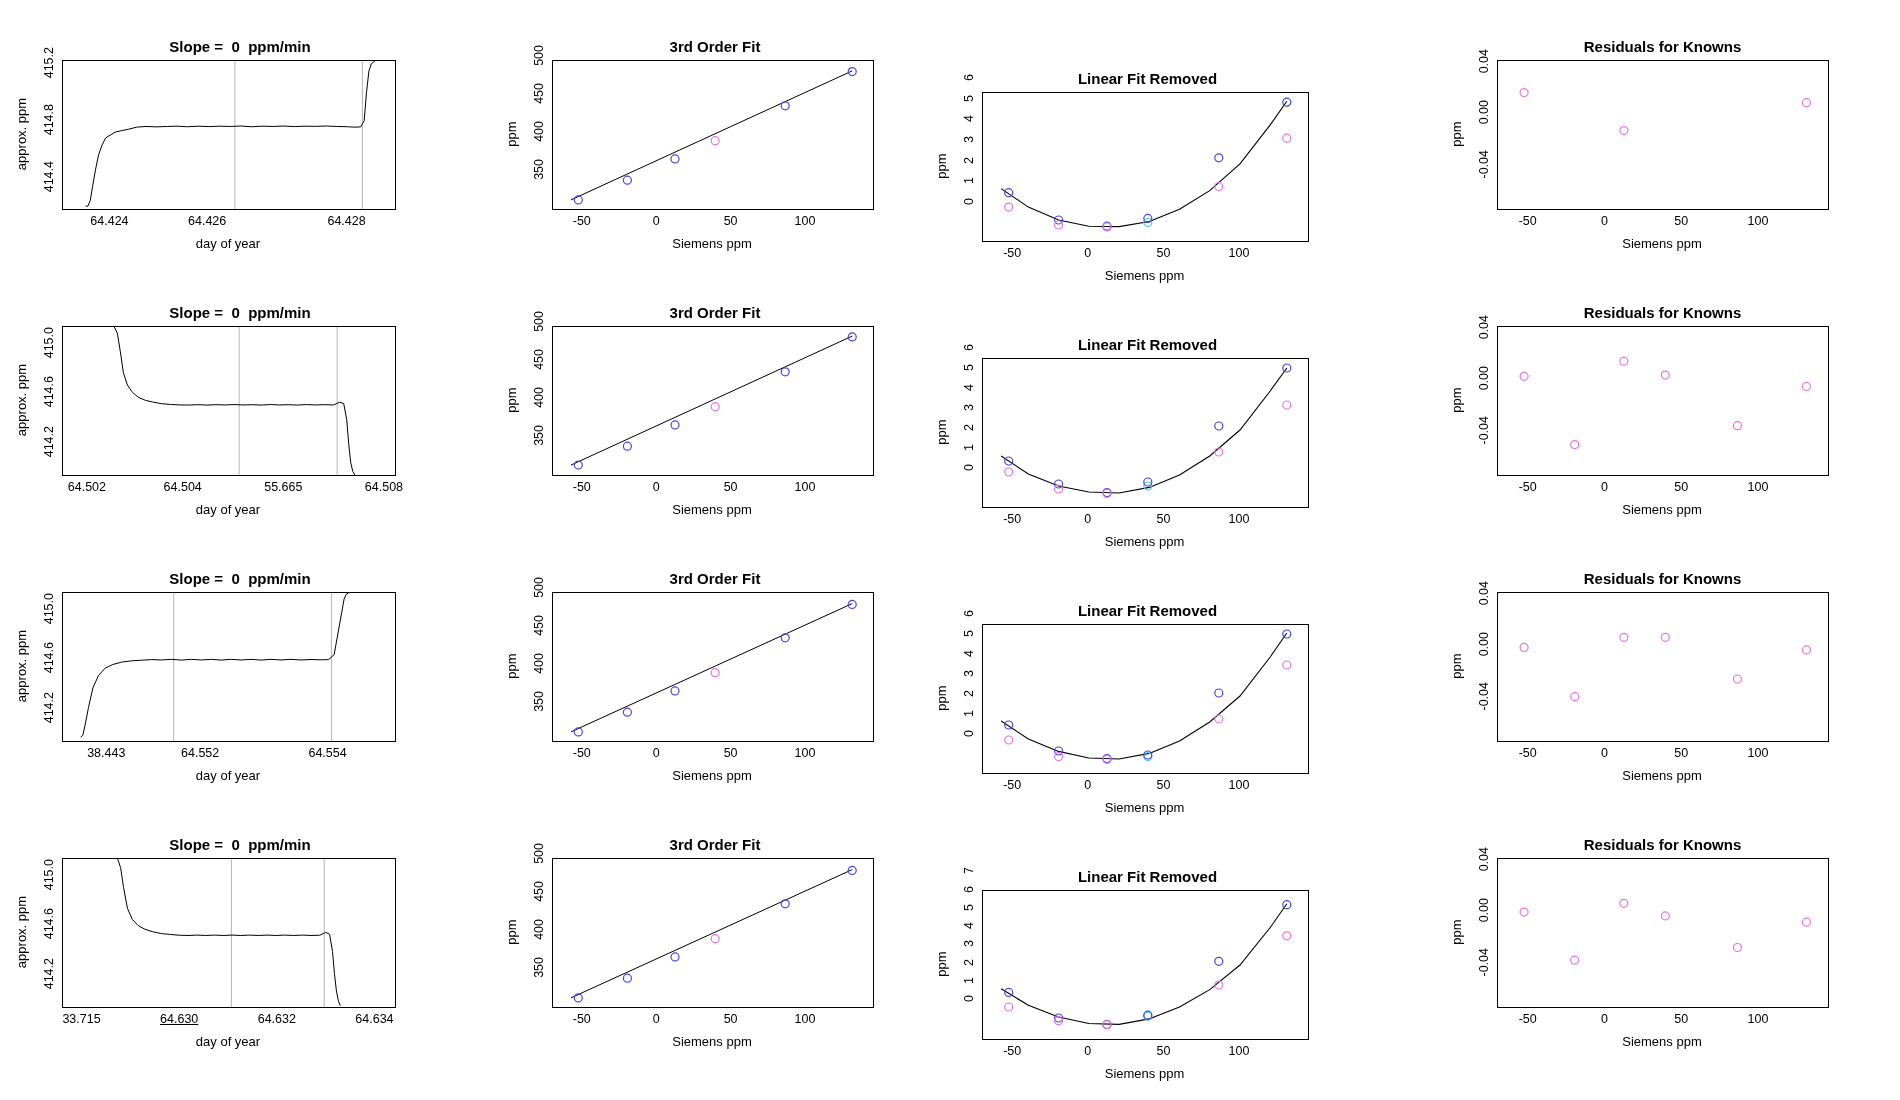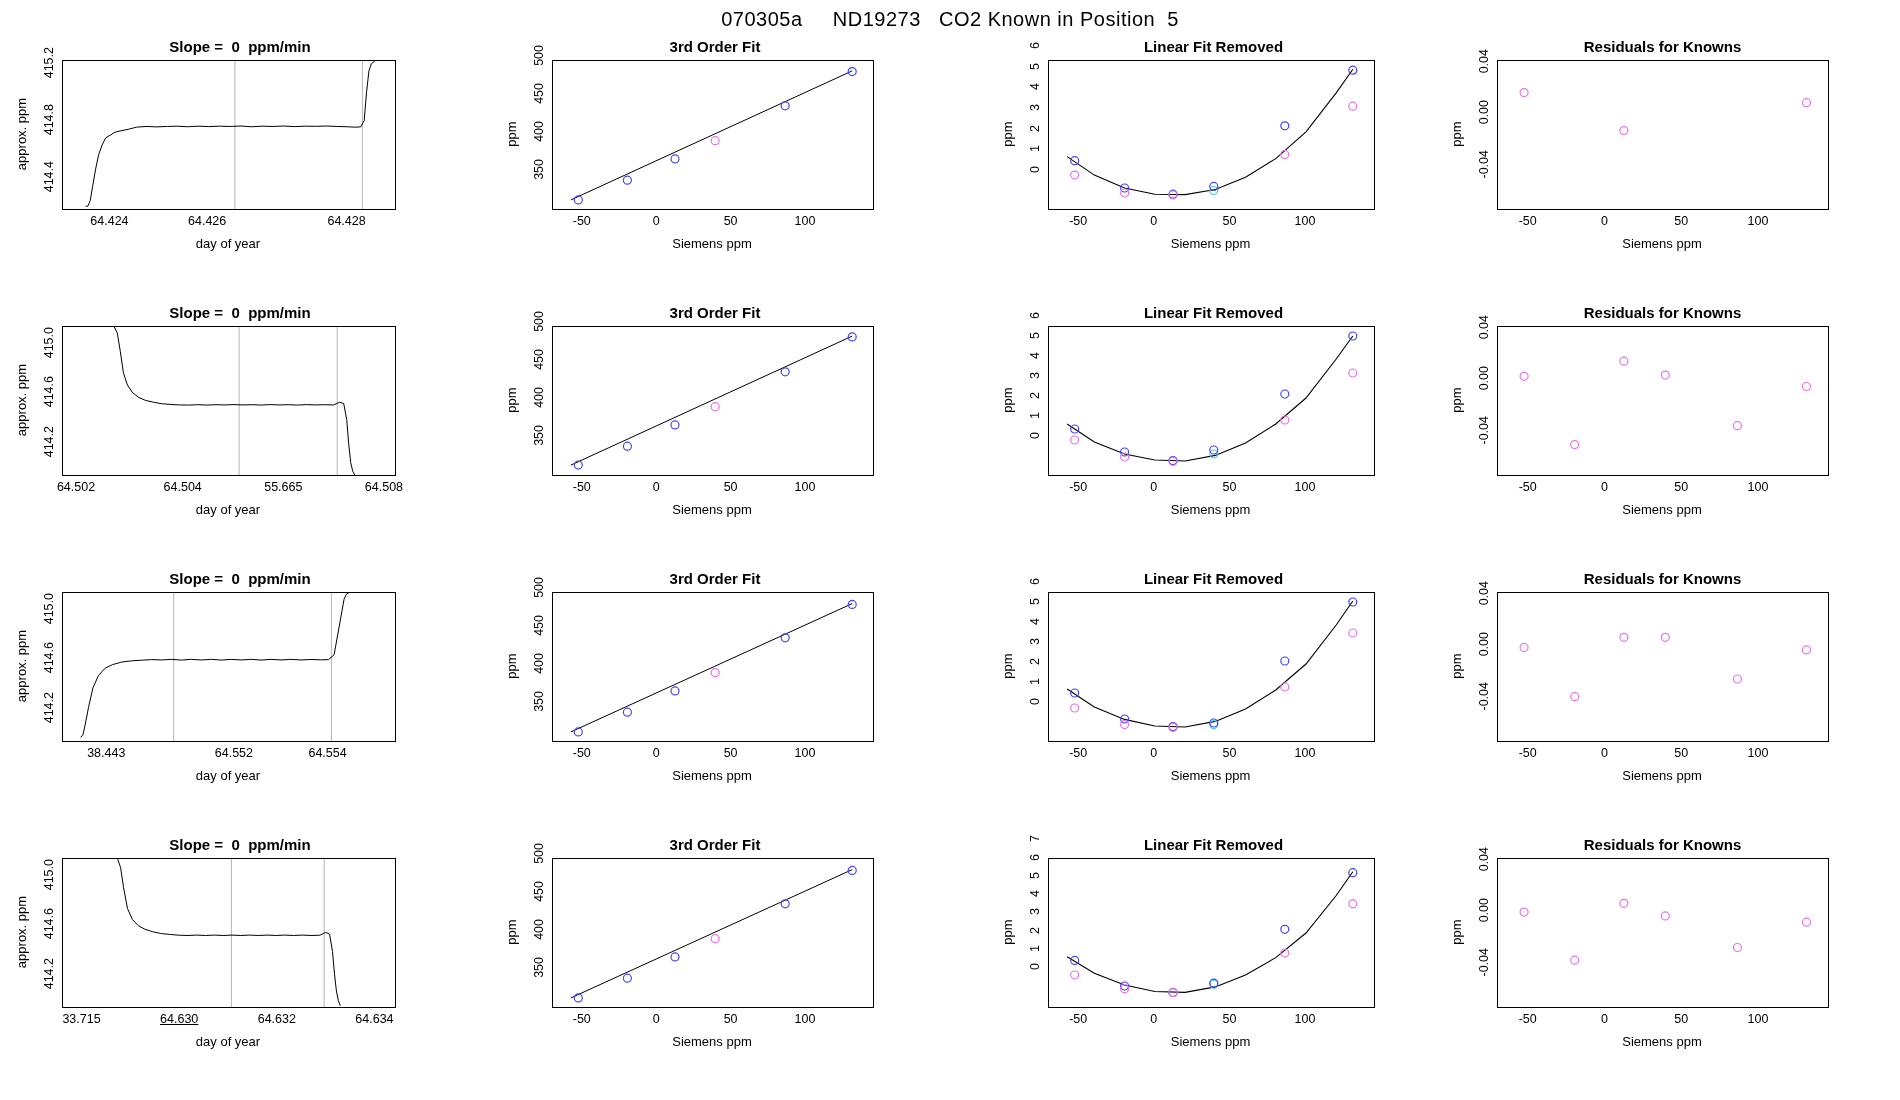--- a/index.html
+++ b/index.html
@@ -4,35 +4,34 @@
 <style>
   html,body{margin:0;padding:0;background:#ffffff;}
   body{width:1900px;height:1100px;font-family:"Liberation Sans",sans-serif;color:#000;}
   #root{position:relative;width:1900px;height:1100px;}
   .main-title{position:absolute;top:8px;left:0;width:1900px;text-align:center;font-size:20px;font-weight:normal;letter-spacing:0.5px;white-space:pre;}
   .grid{position:absolute;top:34px;left:0;width:1900px;height:1066px;}
   .row{position:relative;width:1900px;height:266px;}
   .cell{position:absolute;top:0;height:266px;}
   .c0{left:0px;width:480px;}
   .c1{left:480px;width:470px;}
-  .c2{left:976px;width:475px;}
+  .c2{left:910px;width:475px;margin-top:32px;}
   .c3{left:1425px;width:475px;}
   .panel-title{position:absolute;top:4px;left:0;width:100%;text-align:center;font-size:15px;font-weight:bold;white-space:pre;}
   .plotbox{position:absolute;border:1px solid #000;background:#fff;overflow:hidden;}
   .plotsvg{position:absolute;left:0;top:0;}
   .xlab{position:absolute;font-size:13px;text-align:center;white-space:pre;}
   .ylab{position:absolute;font-size:13px;white-space:pre;transform-origin:0 0;transform:rotate(-90deg);}
   .tick{position:absolute;font-size:12.5px;white-space:pre;}
   .ytick{position:absolute;font-size:12.5px;white-space:pre;transform-origin:100% 50%;transform:rotate(-90deg);text-align:right;}
 </style>
 </head>
 <body>
 
 <div id="root">
-  <div class="main-title">070305a     ND19273   CO2 Known in Position  5</div>
   <div class="grid" id="grid">
       <div class="row">
         <div class="cell c0">
           <div class="panel-title">Slope =  0  ppm/min</div>
           <div class="plotbox" style="left: 62px; top: 26px; width: 332px; height: 148px;">
             <svg class="plotsvg" width="332" height="148">
               <line x1="171.9" y1="0" x2="171.9" y2="148" stroke="#b4b4b4" stroke-width="1"></line>
               <line x1="299.4" y1="0" x2="299.4" y2="148" stroke="#b4b4b4" stroke-width="1"></line>
               <path d="M22.53 145.15 L24.90 145.15 L27.27 139.46 L29.64 125.23 L32.61 108.15 L35.57 93.92 L39.13 83.96 L42.69 76.85 L47.43 74.00 L52.17 71.15 L58.10 69.73 L65.21 68.31 L73.51 66.17 L83.00 65.46 L93.67 65.89 L104.34 65.46 L113.83 65.18 L124.50 65.75 L135.17 65.18 L145.84 65.60 L156.51 65.18 L167.19 65.46 L177.86 65.03 L188.53 65.75 L199.20 65.18 L209.87 65.46 L220.54 65.03 L231.21 65.60 L241.89 65.18 L252.56 65.32 L263.23 65.03 L273.90 65.46 L284.57 65.75 L291.69 66.17 L297.61 65.89 L301.17 59.77 L303.54 31.31 L305.91 9.96 L308.29 2.85 L311.84 0.00 " fill="none" stroke="#000000" stroke-width="1"></path>
             </svg>
@@ -126,21 +125,21 @@
       <div class="row">
         <div class="cell c0">
           <div class="panel-title">Slope =  0  ppm/min</div>
           <div class="plotbox" style="left: 62px; top: 26px; width: 332px; height: 148px;">
             <svg class="plotsvg" width="332" height="148">
               <line x1="176.1" y1="0" x2="176.1" y2="148" stroke="#b4b4b4" stroke-width="1"></line>
               <line x1="274.2" y1="0" x2="274.2" y2="148" stroke="#b4b4b4" stroke-width="1"></line>
               <path d="M51.31 0.00 L54.33 6.17 L57.35 24.67 L60.36 45.63 L64.39 57.97 L69.42 65.37 L75.45 70.30 L82.50 73.38 L90.55 75.23 L98.59 76.71 L107.65 77.45 L116.70 77.95 L125.76 78.07 L134.81 77.70 L143.87 78.07 L152.92 77.70 L161.98 77.95 L171.03 77.58 L180.08 77.95 L189.14 77.70 L198.19 78.07 L207.25 77.58 L216.30 77.95 L225.36 77.70 L234.41 78.07 L243.47 77.58 L252.52 77.95 L261.58 77.70 L270.63 77.95 L276.67 75.23 L280.69 76.47 L283.71 92.50 L285.72 117.17 L287.73 135.67 L289.75 144.30 L291.76 148.00 " fill="none" stroke="#000000" stroke-width="1"></path>
             </svg>
           </div>
-          <div class="tick" style="left: 36px; top: 180px; width: 80px; text-align: center;">64.502</div>
+          <div class="tick" style="left: 26px; top: 180px; width: 80px; text-align: right;">64.502</div>
           <div class="tick" style="left: 142.727px; top: 180px; width: 80px; text-align: center;">64.504</div>
           <div class="tick" style="left: 243.333px; top: 180px; width: 80px; text-align: center;">55.665</div>
           <div class="tick" style="left: 343.939px; top: 180px; width: 80px; text-align: center;">64.508</div>
           <div class="ytick" style="left: 56px; top: 155.5px; width: 60px; transform: rotate(-90deg) translate(-50%, -100%); transform-origin: 0px 0px;">414.2</div>
           <div class="ytick" style="left: 56px; top: 106.167px; width: 60px; transform: rotate(-90deg) translate(-50%, -100%); transform-origin: 0px 0px;">414.6</div>
           <div class="ytick" style="left: 56px; top: 56.8333px; width: 60px; transform: rotate(-90deg) translate(-50%, -100%); transform-origin: 0px 0px;">415.0</div>
           <div class="xlab" style="left: 62px; width: 332px; top: 202px;">day of year</div>
           <div class="ylab" style="left: 14px; top: 100px; width: 120px; text-align: center; transform: rotate(-90deg) translate(-50%, 0px);">approx. ppm</div>
         </div>
         <div class="cell c1">
@@ -227,21 +226,21 @@
         <div class="cell c0">
           <div class="panel-title">Slope =  0  ppm/min</div>
           <div class="plotbox" style="left: 62px; top: 26px; width: 332px; height: 148px;">
             <svg class="plotsvg" width="332" height="148">
               <line x1="110.7" y1="0" x2="110.7" y2="148" stroke="#b4b4b4" stroke-width="1"></line>
               <line x1="268.4" y1="0" x2="268.4" y2="148" stroke="#b4b4b4" stroke-width="1"></line>
               <path d="M17.71 144.30 L19.92 141.83 L22.13 131.97 L25.45 114.70 L29.88 94.97 L35.41 82.63 L42.05 75.23 L49.80 71.53 L58.65 69.07 L68.61 67.83 L78.57 67.22 L88.53 66.60 L98.49 66.97 L108.45 66.35 L118.41 67.09 L128.37 66.35 L138.33 66.97 L148.29 66.35 L158.25 67.09 L168.21 66.35 L178.17 66.97 L188.13 66.35 L198.09 67.09 L208.05 66.35 L218.01 66.97 L227.97 66.35 L237.93 66.97 L247.89 66.48 L257.85 66.85 L265.60 66.60 L271.13 61.67 L275.56 37.00 L278.88 18.50 L281.09 6.17 L283.31 1.23 L285.52 0.00 " fill="none" stroke="#000000" stroke-width="1"></path>
             </svg>
           </div>
           <div class="tick" style="left: 66.2667px; top: 180px; width: 80px; text-align: center;">38.443</div>
-          <div class="tick" style="left: 173px; top: 180px; width: 80px; text-align: right;">64.552</div>
+          <div class="tick" style="left: 181px; top: 180px; width: 80px; text-align: left;">64.552</div>
           <div class="tick" style="left: 287.6px; top: 180px; width: 80px; text-align: center;">64.554</div>
           <div class="ytick" style="left: 56px; top: 155.5px; width: 60px; transform: rotate(-90deg) translate(-50%, -100%); transform-origin: 0px 0px;">414.2</div>
           <div class="ytick" style="left: 56px; top: 106.167px; width: 60px; transform: rotate(-90deg) translate(-50%, -100%); transform-origin: 0px 0px;">414.6</div>
           <div class="ytick" style="left: 56px; top: 56.8333px; width: 60px; transform: rotate(-90deg) translate(-50%, -100%); transform-origin: 0px 0px;">415.0</div>
           <div class="xlab" style="left: 62px; width: 332px; top: 202px;">day of year</div>
           <div class="ylab" style="left: 14px; top: 100px; width: 120px; text-align: center; transform: rotate(-90deg) translate(-50%, 0px);">approx. ppm</div>
         </div>
         <div class="cell c1">
           <div class="panel-title">3rd Order Fit</div>
           <div class="plotbox" style="left: 72px; top: 26px; width: 320px; height: 148px;">

